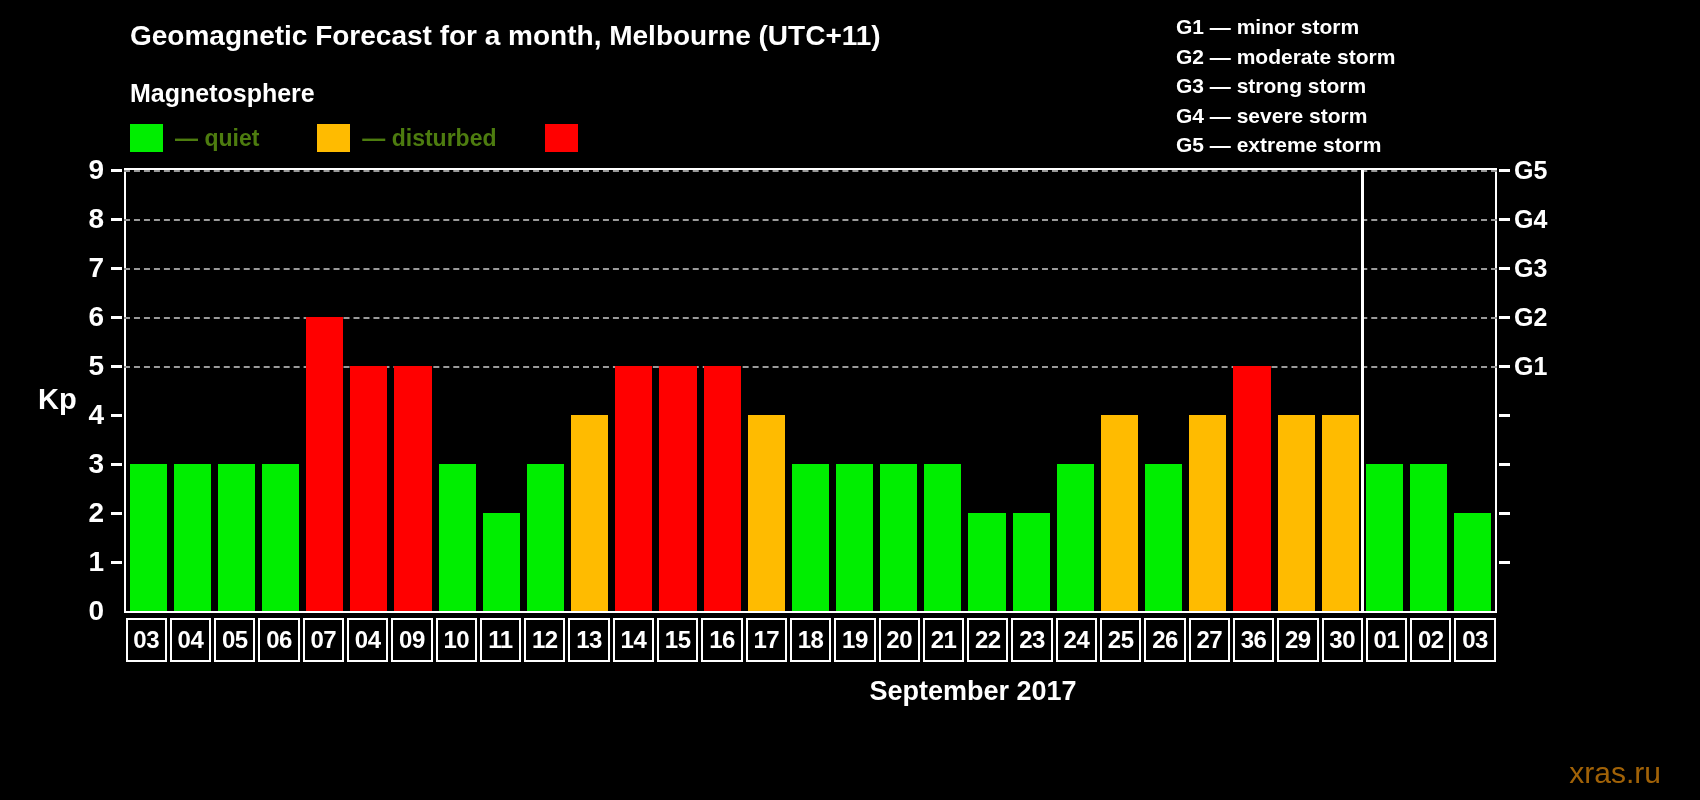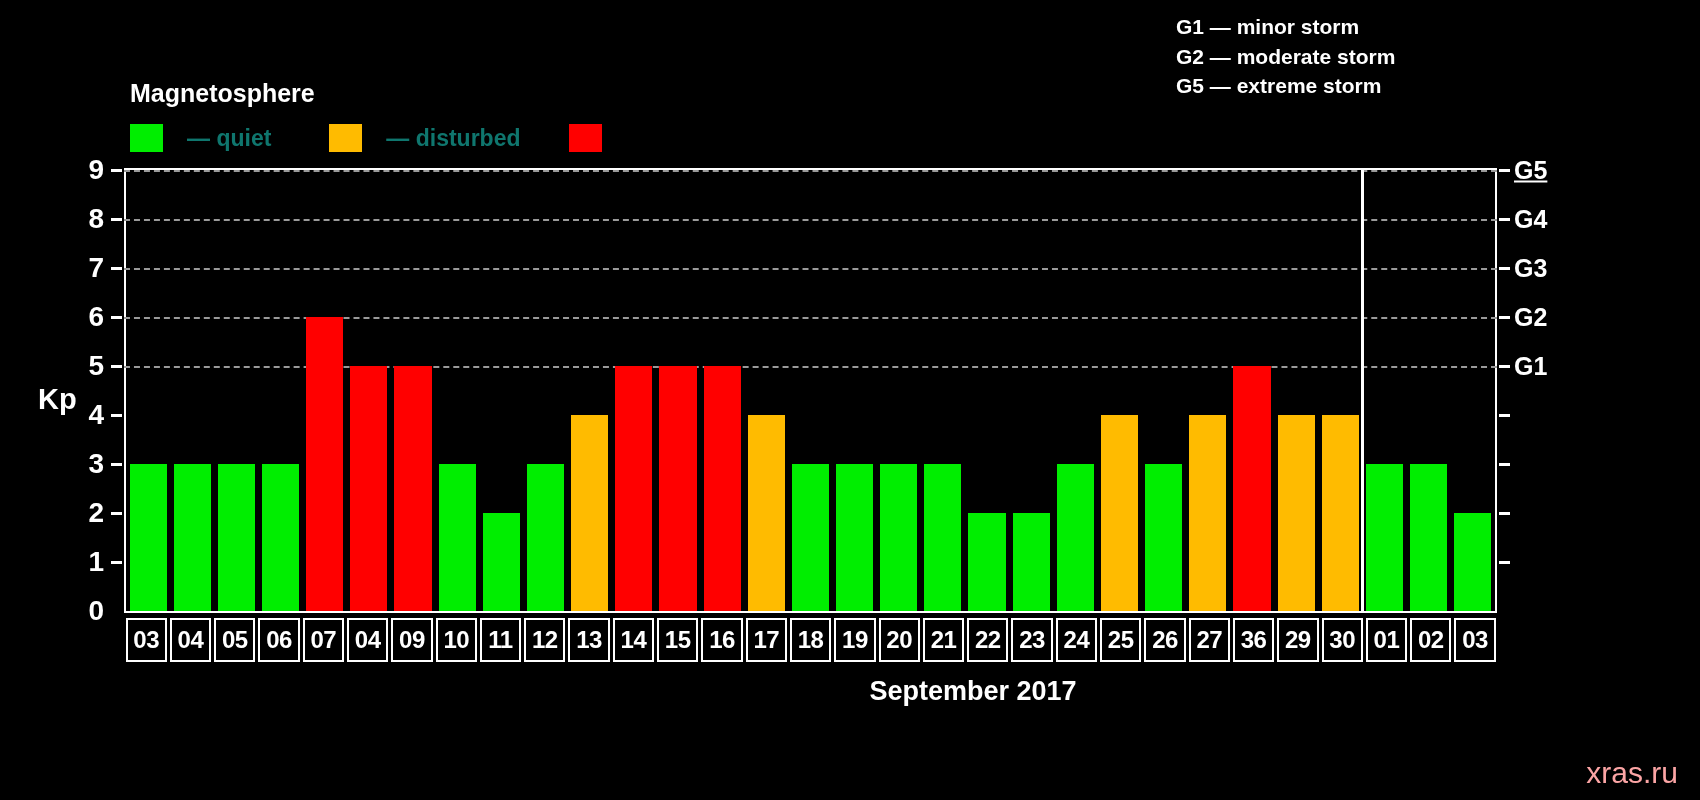--- a/index.html
+++ b/index.html
@@ -7,21 +7,21 @@
 
   #root{position:absolute;inset:0;}
 
   
   .title{position:absolute;left:130px;top:20px;font-size:28px;font-weight:bold;color:#fff;white-space:nowrap;letter-spacing:0px;}
   .mag-label{position:absolute;left:130px;top:79px;font-size:25px;font-weight:bold;color:#fff;}
 
   .legend{position:absolute;left:130px;top:124px;display:flex;align-items:center;gap:0px;}
   .legend-item{display:flex;align-items:center;}
   .legend-swatch{width:33px;height:28px;display:inline-block;}
-  .legend-text{font-size:23px;font-weight:bold;color:#0f766e;margin-left:24px;white-space:nowrap;}
+  .legend-text{font-size:23px;font-weight:bold;color:#4d7c0f;margin-left:12px;white-space:nowrap;}
   .lg-gap1{width:58px;} .lg-gap2{width:48px;}
 
   
   .gkey{position:absolute;left:1176px;top:12px;}
   .gkey-row{font-size:21px;font-weight:bold;color:#fff;line-height:29.5px;white-space:nowrap;}
 
   
   .plot-wrap{position:absolute;left:124px;top:168px;width:1373px;height:445px;}
   .plot-frame{position:absolute;inset:0;border:2px solid #fff;box-sizing:border-box;background:#000;}
 
@@ -42,27 +42,28 @@
   .kp-title{position:absolute;left:38px;top:383px;font-size:29px;font-weight:bold;color:#fff;}
 
   
   .daystrip{position:absolute;left:124px;top:618px;width:1373px;height:44px;display:flex;}
   .daybox{flex:1 1 0;margin:0 1.5px;border:2px solid #fff;box-sizing:border-box;background:#000;display:flex;align-items:center;justify-content:center;}
   .daybox span{font-size:24px;font-weight:bold;color:#fff;letter-spacing:-0.5px;}
 
   .month{position:absolute;left:0;right:0;top:676px;text-align:center;font-size:27px;font-weight:bold;color:#fff;}
   .month-inner{display:inline-block;transform:translateX(123px);}
 
-  .watermark{position:absolute;right:22px;bottom:10px;font-size:30px;color:#fca5a5;font-family:"Liberation Sans",sans-serif;}
+  .watermark{position:absolute;right:39px;bottom:10px;font-size:30px;color:#a16207;font-family:"Liberation Sans",sans-serif;}
 </style>
 </head>
 <body>
 
 <div id="root">
 
+  <div class="title">Geomagnetic Forecast for a month, Melbourne (UTC+11)</div>
   <div class="mag-label">Magnetosphere</div>
 
   <div class="legend">
     <div class="legend-item">
       <span class="legend-swatch" id="sw0" style="background: rgb(0, 238, 0);"></span>
       <span class="legend-text">— quiet</span>
     </div>
     <span class="lg-gap1"></span>
     <div class="legend-item">
       <span class="legend-swatch" id="sw1" style="background: rgb(255, 187, 0);"></span>
@@ -70,20 +71,22 @@
     </div>
     <span class="lg-gap2"></span>
     <div class="legend-item">
       <span class="legend-swatch" id="sw2" style="background: rgb(255, 0, 0);"></span>
     </div>
   </div>
 
   <div class="gkey">
     <div class="gkey-row">G1 — minor storm</div>
     <div class="gkey-row">G2 — moderate storm</div>
+    <div class="gkey-row">G3 — strong storm</div>
+    <div class="gkey-row">G4 — severe storm</div>
     <div class="gkey-row">G5 — extreme storm</div>
   </div>
 
   <div class="kp-title">Kp</div>
 
   <div class="plot-wrap">
     <div class="plot-frame"></div>
     <div id="gridlines">
         <div class="gridline" style="top: 198px;"></div>
         <div class="gridline" style="top: 149px;"></div>
@@ -223,21 +226,21 @@
       <div class="ylab-abs" style="left: 68px; top: 317px;">6</div>
       <div class="ylab-abs" style="left: 68px; top: 268px;">7</div>
       <div class="ylab-abs" style="left: 68px; top: 219px;">8</div>
       <div class="ylab-abs" style="left: 68px; top: 170px;">9</div>
     </div>
   <div id="glabels">
       <div class="glab" style="top: 366px;">G1</div>
       <div class="glab" style="top: 317px;">G2</div>
       <div class="glab" style="top: 268px;">G3</div>
       <div class="glab" style="top: 219px;">G4</div>
-      <div class="glab" style="top: 170px; text-decoration: underline;">G5</div>
+      <div class="glab" style="top: 170px;">G5</div>
     </div>
 
   <div class="daystrip" id="daystrip">
       <div class="daybox">
         <span>03</span>
       </div>
       <div class="daybox">
         <span>04</span>
       </div>
       <div class="daybox">

